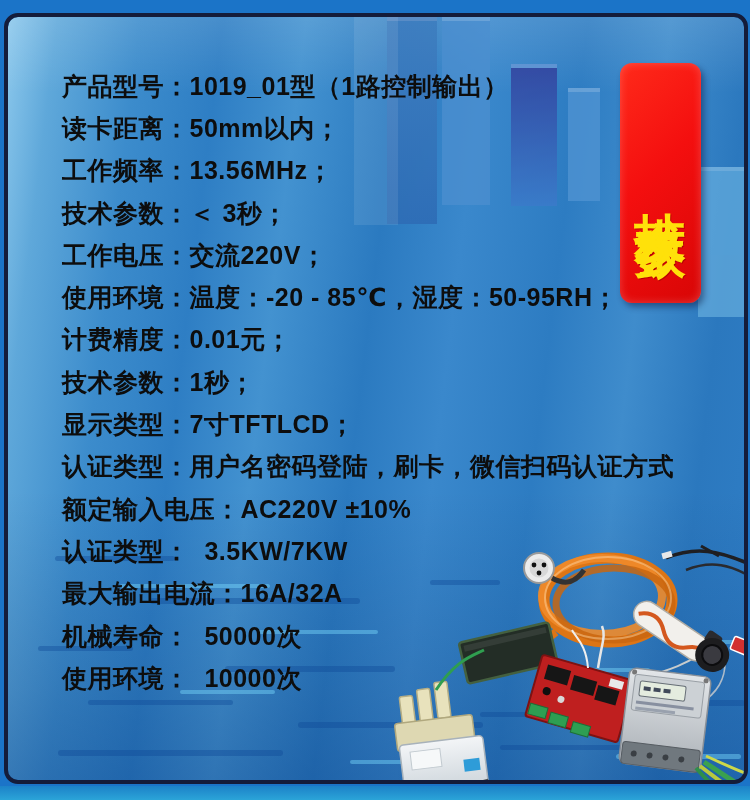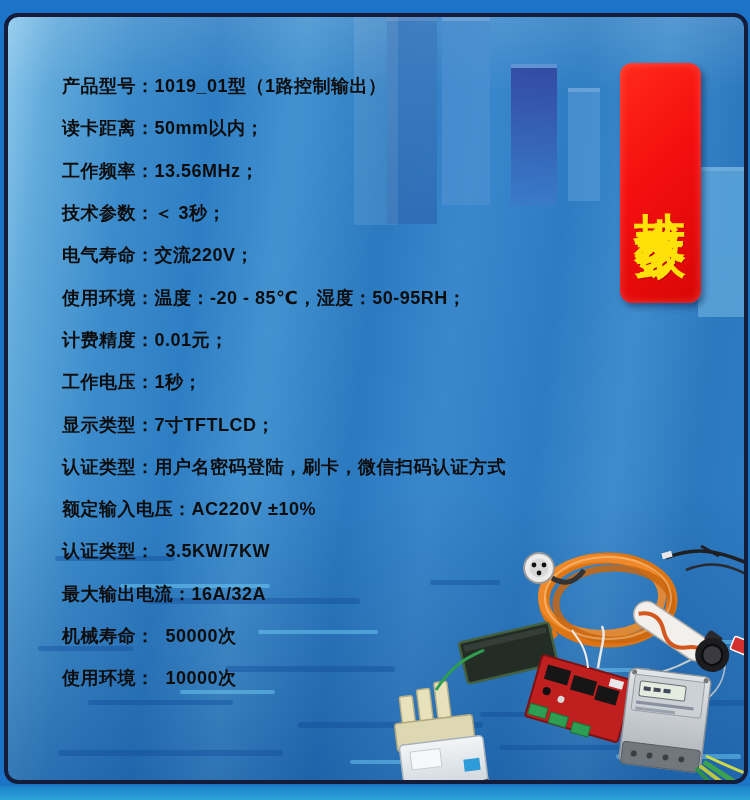--- a/index.html
+++ b/index.html
@@ -31,21 +31,21 @@
     background:rgba(255,255,255,.09);z-index:5;
   }
   
   .decor-bar{position:absolute;border-top:4px solid rgba(255,255,255,.22);}
   
   .streak{position:absolute;border-radius:3px;}
   
   .specs{position:absolute;left:54px;top:48px;z-index:20;}
   .spec-line{
     height:42.3px;display:flex;align-items:center;
-    font-size:18px;font-weight:700;color:#0d0d0d;white-space:pre;
+    font-size:25px;font-weight:700;color:#0d0d0d;white-space:pre;
     letter-spacing:.5px;
   }
   
   .badge{
     position:absolute;left:620px;top:63px;width:81px;height:240px;
     background:linear-gradient(135deg,#ff2a1a 0%,#f40f0f 45%,#d80606 100%);
     border-radius:12px;
     box-shadow:3px 4px 6px rgba(10,20,60,.45), inset 0 0 10px rgba(255,255,255,.22);
     display:flex;align-items:center;justify-content:center;
     z-index:30;
@@ -201,24 +201,24 @@
         <polygon points="40,252 118,244 126,264 52,272" fill="#4b5054"></polygon>
       </g>
       <path d="M70 150 C90 120 106 116 118 110" stroke="#2f9e4f" stroke-width="3" fill="none"></path>
     </svg>
 
     <div class="specs">
       <div class="spec-line">产品型号：1019_01型（1路控制输出）</div>
       <div class="spec-line">读卡距离：50mm以内；</div>
       <div class="spec-line">工作频率：13.56MHz；</div>
       <div class="spec-line">技术参数：＜ 3秒；</div>
-      <div class="spec-line">电气寿命：交流220V；</div>
+      <div class="spec-line">工作电压：交流220V；</div>
       <div class="spec-line">使用环境：温度：-20 - 85℃，湿度：50-95RH；</div>
       <div class="spec-line">计费精度：0.01元；</div>
-      <div class="spec-line">工作电压：1秒；</div>
+      <div class="spec-line">技术参数：1秒；</div>
       <div class="spec-line">显示类型：7寸TFTLCD；</div>
       <div class="spec-line">认证类型：用户名密码登陆，刷卡，微信扫码认证方式</div>
       <div class="spec-line">额定输入电压：AC220V ±10%</div>
       <div class="spec-line">认证类型：  3.5KW/7KW</div>
       <div class="spec-line">最大输出电流：16A/32A</div>
       <div class="spec-line">机械寿命：  50000次</div>
       <div class="spec-line">使用环境：  10000次</div>
     </div>
   </div>
 

